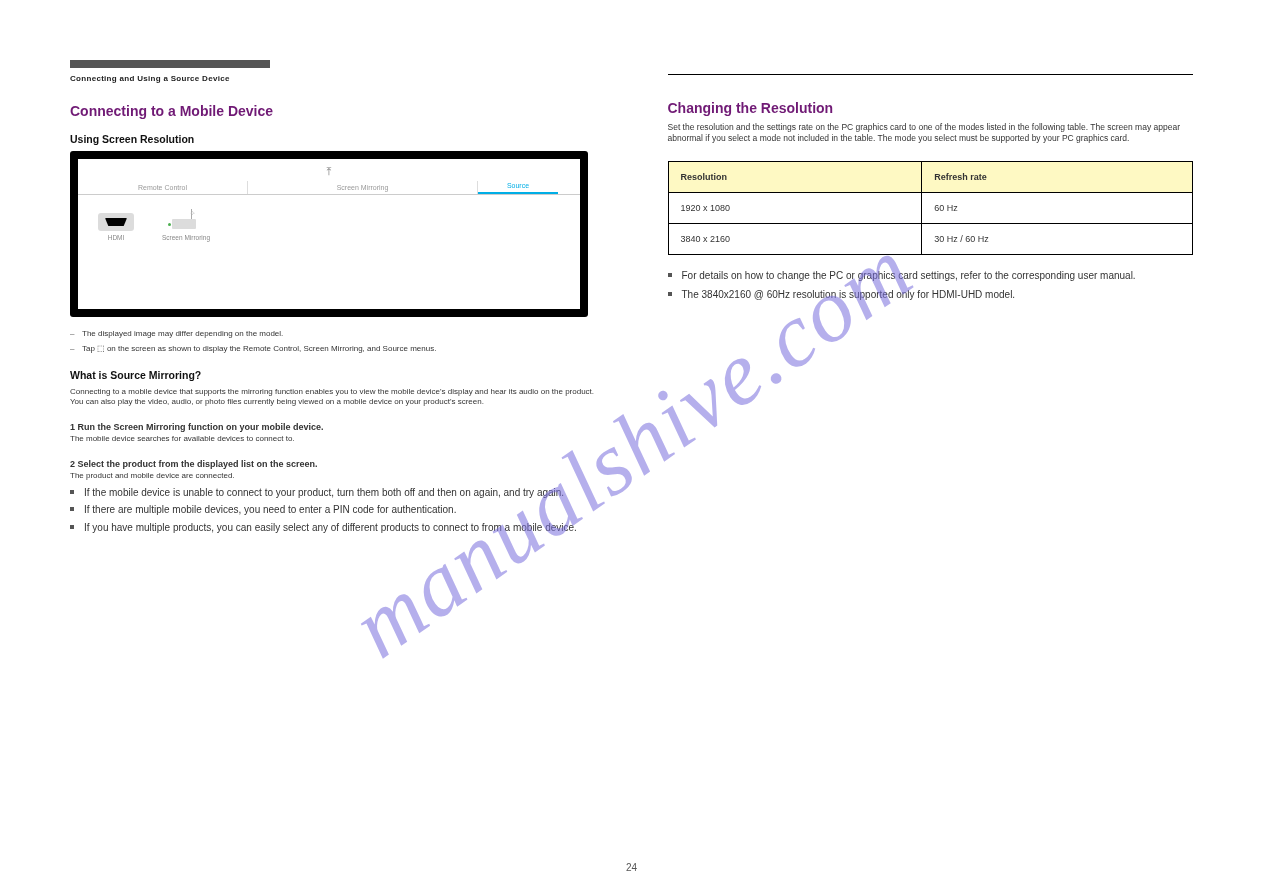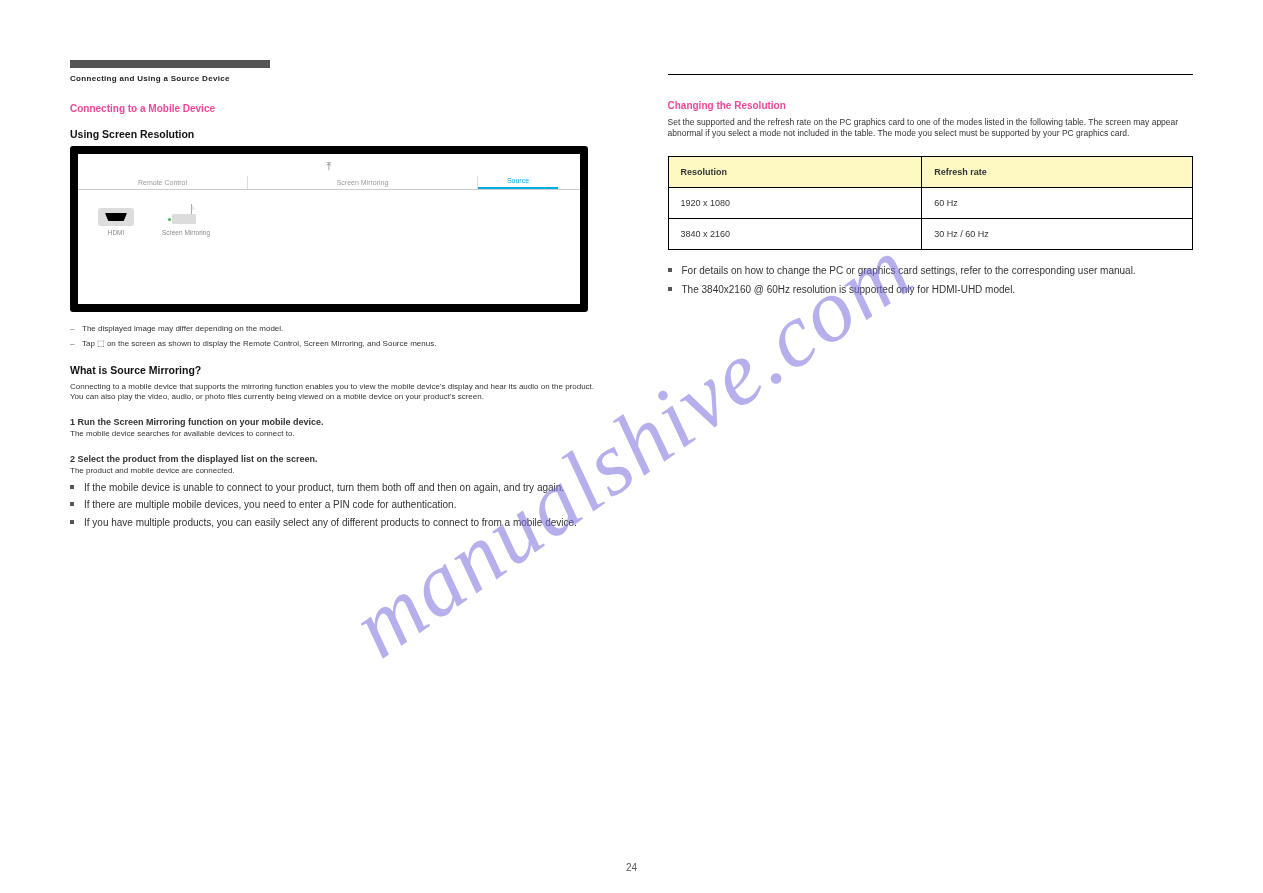--- a/index.html
+++ b/index.html
@@ -2,21 +2,21 @@
 <html><head>
 <meta charset="utf-8">
 <style>
   * { margin: 0; padding: 0; box-sizing: border-box; }
   body { font-family: Arial, Helvetica, sans-serif; font-size: 9px; color: #333; background: #fff; width: 1263px; height: 893px; position: relative; }
   .page { display: flex; gap: 72px; padding: 60px 70px 40px 70px; }
   .col { flex: 1; min-width: 0; }
   .chapter-bar { width: 200px; height: 8px; background: #555; margin-bottom: 6px; }
   .chapter-label { font-size: 8px; font-weight: bold; letter-spacing: 0.3px; color: #222; margin-bottom: 20px; }
   .right-divider { border-top: 1px solid #000; margin-top: 14px; margin-bottom: 25px; }
-  h1.section-title { font-size: 10px; font-weight: 700; color: #ec4899; margin-bottom: 6px; }
+  h1.section-title { font-size: 14px; font-weight: 700; color: #701a75; margin-bottom: 6px; }
   .subsection-title { font-size: 10.5px; font-weight: 700; color: #111; margin-bottom: 6px; margin-top: 14px; }
 
   
   .device-frame { width: 518px; height: 166px; background: #000; border-radius: 3px; position: relative; margin-bottom: 12px; }
   .device-screen { position: absolute; inset: 8px 8px 8px 8px; background: #fff; }
   .sc-header { height: 36px; border-bottom: 1px solid #ccc; position: relative; }
   .sc-chev { position: absolute; left: 50%; top: 6px; transform: translateX(-50%); font-size: 11px; color: #777; }
   .sc-tabs { position: absolute; bottom: 0; left: 0; right: 0; display: flex; align-items: flex-end; font-size: 7px; color: #999; }
   .sc-tab { text-align: center; padding: 3px 4px; }
   .sc-tab.t1 { width: 170px; border-right: 1px solid #ddd; }
@@ -113,21 +113,21 @@
     <ul class="bullets">
       <li>If the mobile device is unable to connect to your product, turn them both off and then on again, and try again.</li>
       <li>If there are multiple mobile devices, you need to enter a PIN code for authentication.</li>
       <li>If you have multiple products, you can easily select any of different products to connect to from a mobile device.</li>
     </ul>
   </div>
 
   <div class="col">
     <div class="right-divider"></div>
     <h1 class="section-title">Changing the Resolution</h1>
-    <div class="right-desc">Set the supported and the refresh rate on the PC graphics card to one of the modes listed in the following table. The screen may appear abnormal if you select a mode not included in the table. The mode you select must be supported by your PC graphics card.</div>
+    <div class="right-desc">Set the resolution and the settings rate on the PC graphics card to one of the modes listed in the following table. The screen may appear abnormal if you select a mode not included in the table. The mode you select must be supported by your PC graphics card.</div>
 
     <table class="res">
       <tbody>
           <tr class="hd">
         <td>Resolution</td>
         <td>Refresh rate</td>
       </tr>
       <tr>
         <td>1920 x 1080</td>
         <td>60 Hz</td>

